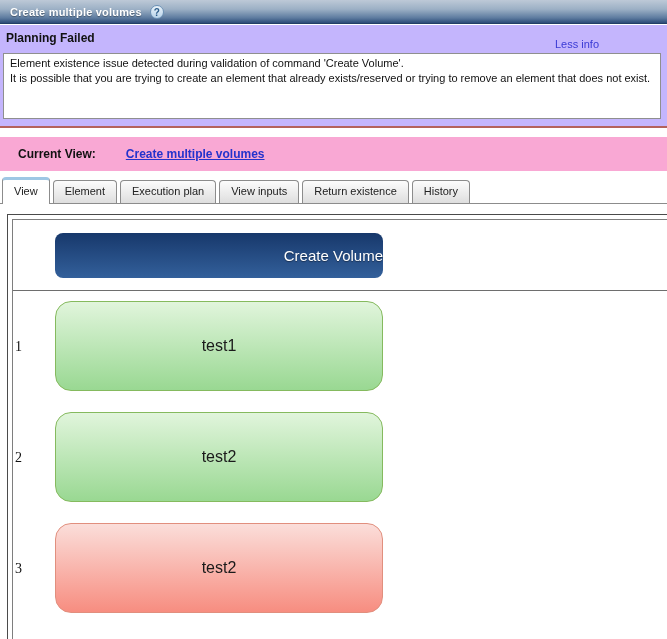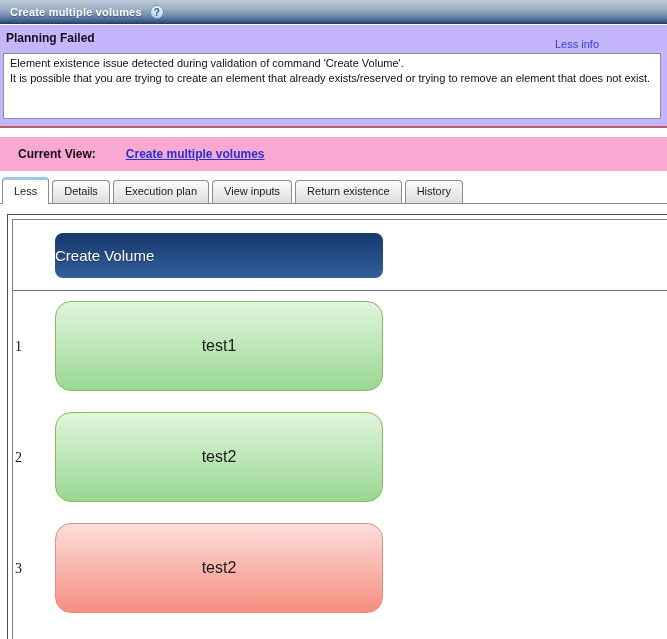--- a/index.html
+++ b/index.html
@@ -82,21 +82,21 @@
     position:absolute; left:4px; top:4px; width:672px; height:440px;
     border:1px solid #7e7e7e; background:#fff;
   }
   .flow-header-row {
     position:relative; height:71px; border-bottom:1px solid #6e6e6e;
   }
   .flow-header-node {
     position:absolute; left:42px; top:13px; width:328px; height:45px;
     border-radius:8px; cursor:pointer;
     background:linear-gradient(180deg,#17386b 0%, #33609b 100%);
-    color:#fff; font-size:15px; text-align:left; line-height:45px;
+    color:#fff; font-size:15px; text-align:right; line-height:45px;
     text-shadow:0 1px 1px rgba(0,0,0,.4);
   }
   .flow-row { position:relative; height:111px; }
   .row-num {
     position:absolute; left:2px; top:50%; transform:translateY(-50%);
     font-family:"Liberation Serif", serif; font-size:14px; color:#111;
   }
   .node-box {
     position:absolute; left:42px; top:10px; width:328px; height:90px;
     border-radius:16px; text-align:center; line-height:88px;
@@ -127,22 +127,22 @@
     <div>It is possible that you are trying to create an element that already exists/reserved or trying to remove an element that does not exist.</div>
   </div>
 </div>
 
 <div class="current-view">
   <span class="cv-label">Current View:</span>
   <span class="cv-link">Create multiple volumes</span>
 </div>
 
 <div class="tabstrip" id="tabstrip">
-    <div class="tab active">Less</div>
-    <div class="tab">Details</div>
+    <div class="tab active">View</div>
+    <div class="tab">Element</div>
     <div class="tab">Execution plan</div>
     <div class="tab">View inputs</div>
     <div class="tab">Return existence</div>
     <div class="tab">History</div>
   </div>
 
 <div class="outer-box">
   <div class="inner-box">
     <div class="flow-header-row">
       <div class="flow-header-node">Create Volume</div>

